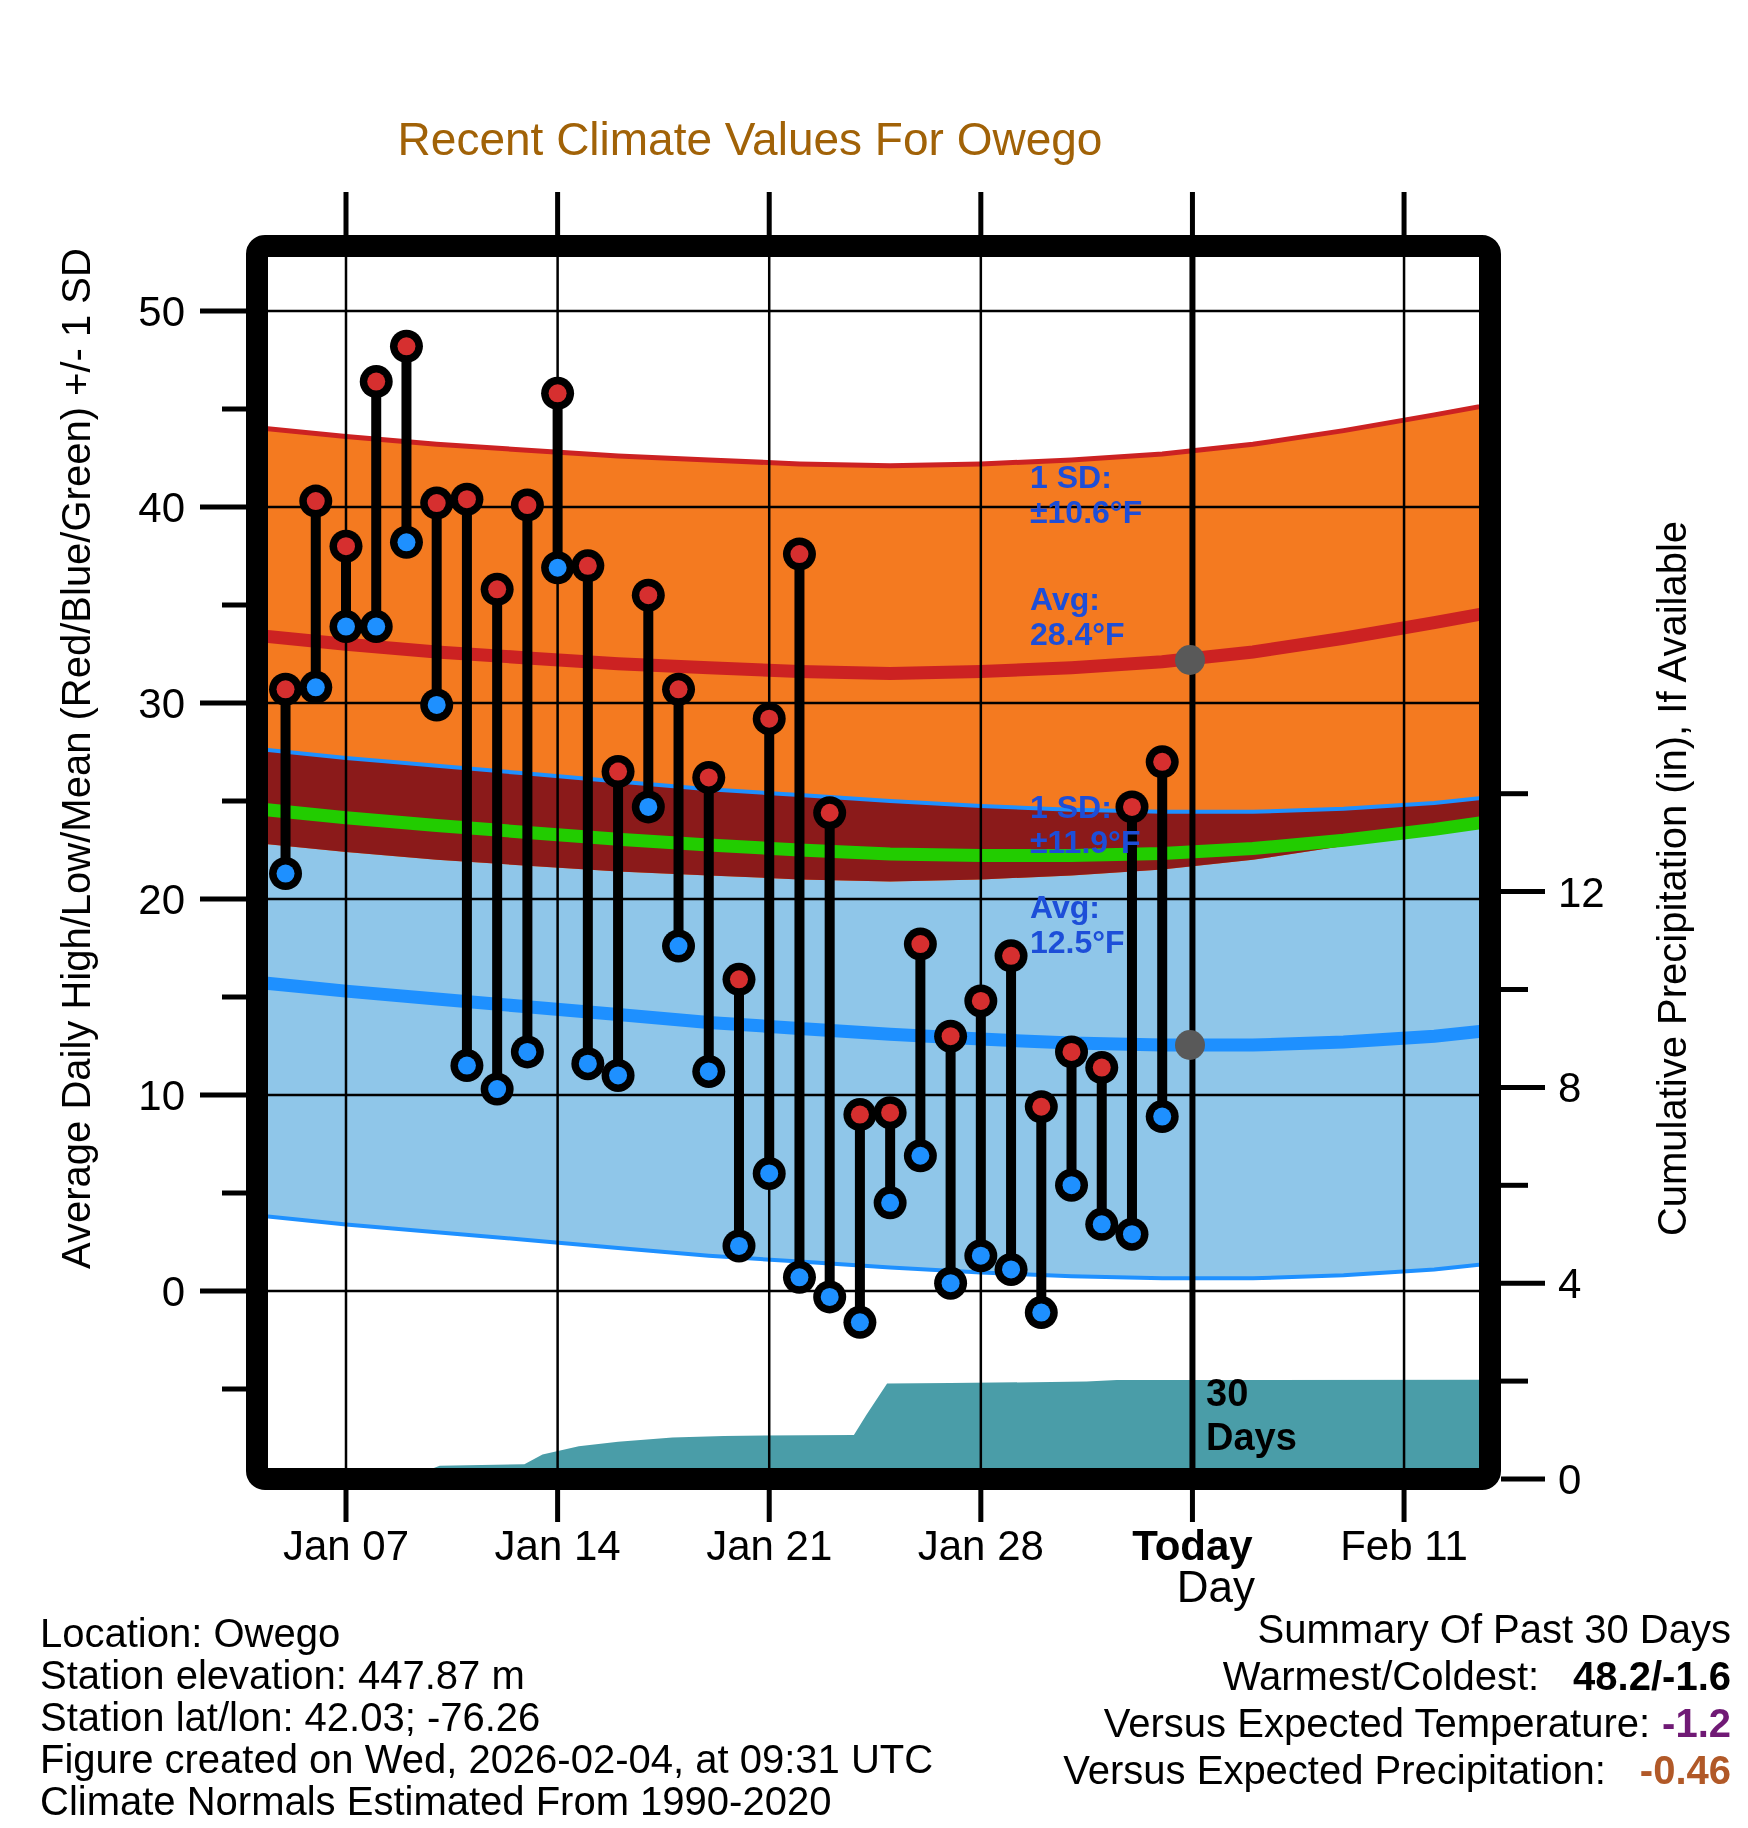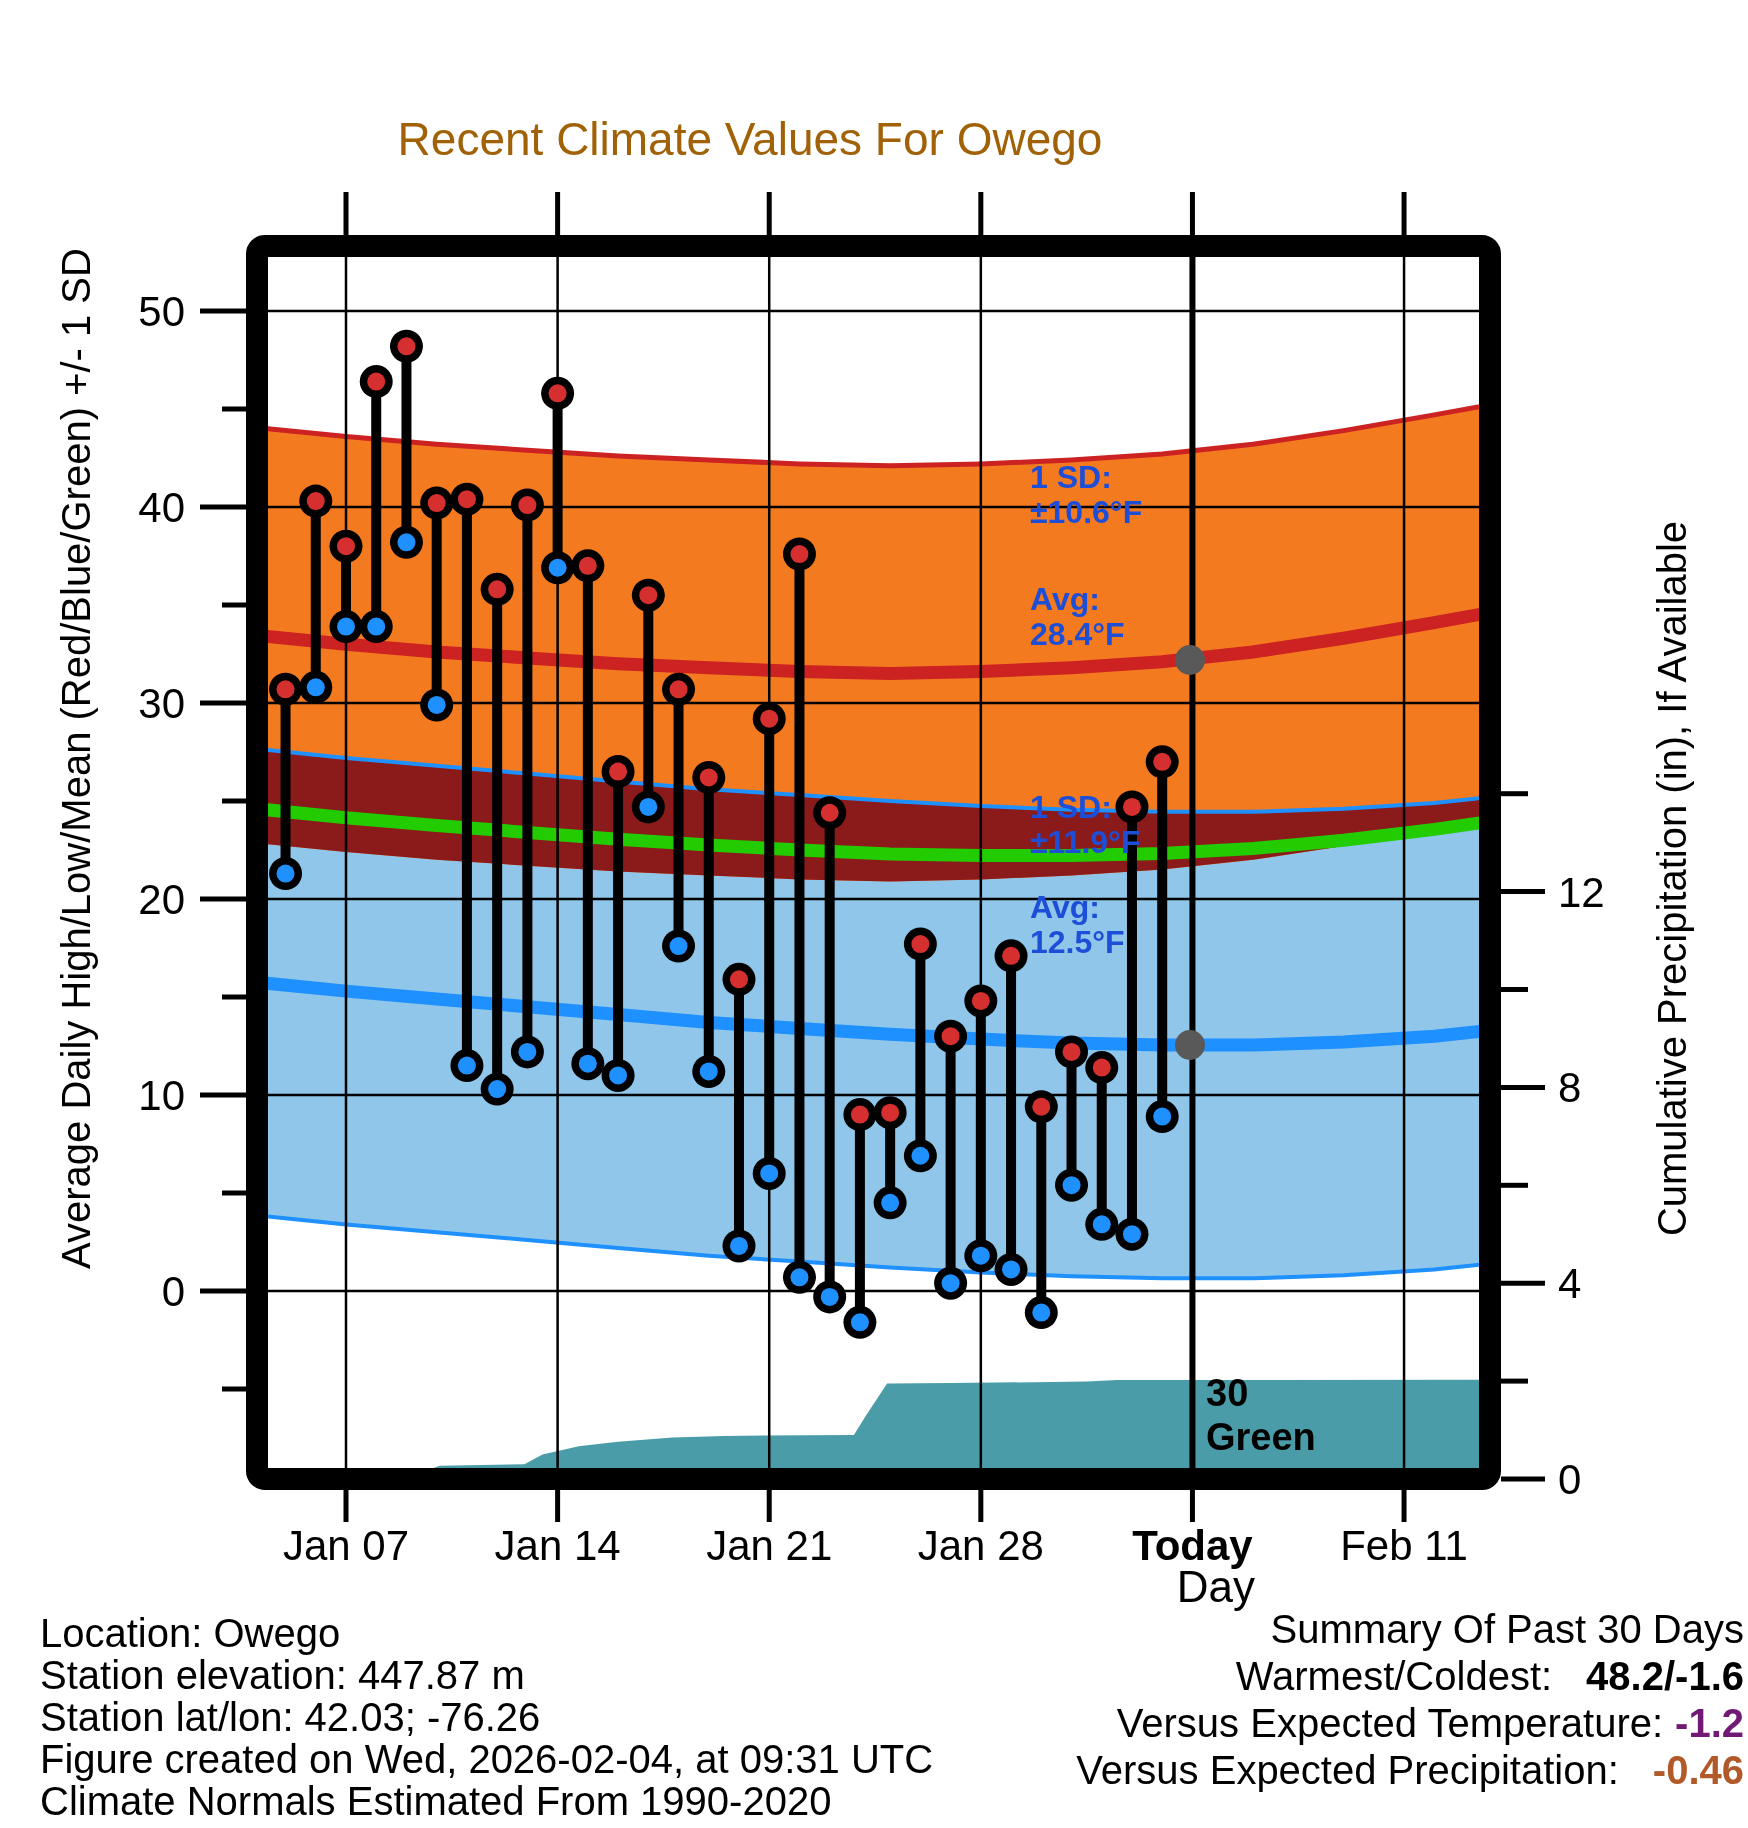--- a/index.html
+++ b/index.html
@@ -12,21 +12,21 @@
   #y-left-label{left:-624px;top:736px;width:1400px;text-align:center;transform:rotate(-90deg);}
   #y-right-label{left:972px;top:856px;width:1400px;text-align:center;transform:rotate(-90deg);}
   #x-label{left:255px;top:1562px;width:1000px;text-align:right;font-size:44px;}
   .ann{font-weight:bold;font-size:32px;color:#1d4ed8;line-height:1.10;}
   #ann-high-sd{left:1030px;top:460px;}
   #ann-high-avg{left:1030px;top:582px;}
   #ann-low-sd{left:1030px;top:790px;}
   #ann-low-avg{left:1030px;top:890px;}
   #period-label{left:1206px;top:1372px;font-weight:bold;font-size:38px;color:#000;line-height:1.15;}
   #footer-left{left:40px;top:1612px;font-size:40px;color:#000;line-height:42px;}
-  #summary{right:4px;top:1606px;text-align:right;font-size:40px;color:#000;line-height:47px;}
+  #summary{right:17px;top:1606px;text-align:right;font-size:40px;color:#000;line-height:47px;}
   #summary .val{font-weight:bold;margin-left:34px;}
 </style>
 </head>
 <body>
 
 <div id="stage">
   <svg id="chart-svg" width="1748" height="1828">
       <defs>
         <clipPath id="plotclip">
           <rect x="268" y="257" width="1211" height="1211"></rect>
@@ -284,21 +284,21 @@
     <div>1 SD:</div>
     <div>±11.9°F</div>
   </div>
   <div id="ann-low-avg" class="abs ann">
     <div>Avg:</div>
     <div>12.5°F</div>
   </div>
 
   <div id="period-label" class="abs">
     <div>30</div>
-    <div>Green</div>
+    <div>Days</div>
   </div>
 
   <div id="footer-left" class="abs">
     <div>Location: Owego</div>
     <div>Station elevation: 447.87 m</div>
     <div>Station lat/lon: 42.03; -76.26</div>
     <div>Figure created on Wed, 2026-02-04, at 09:31 UTC</div>
     <div>Climate Normals Estimated From 1990-2020</div>
   </div>
 

